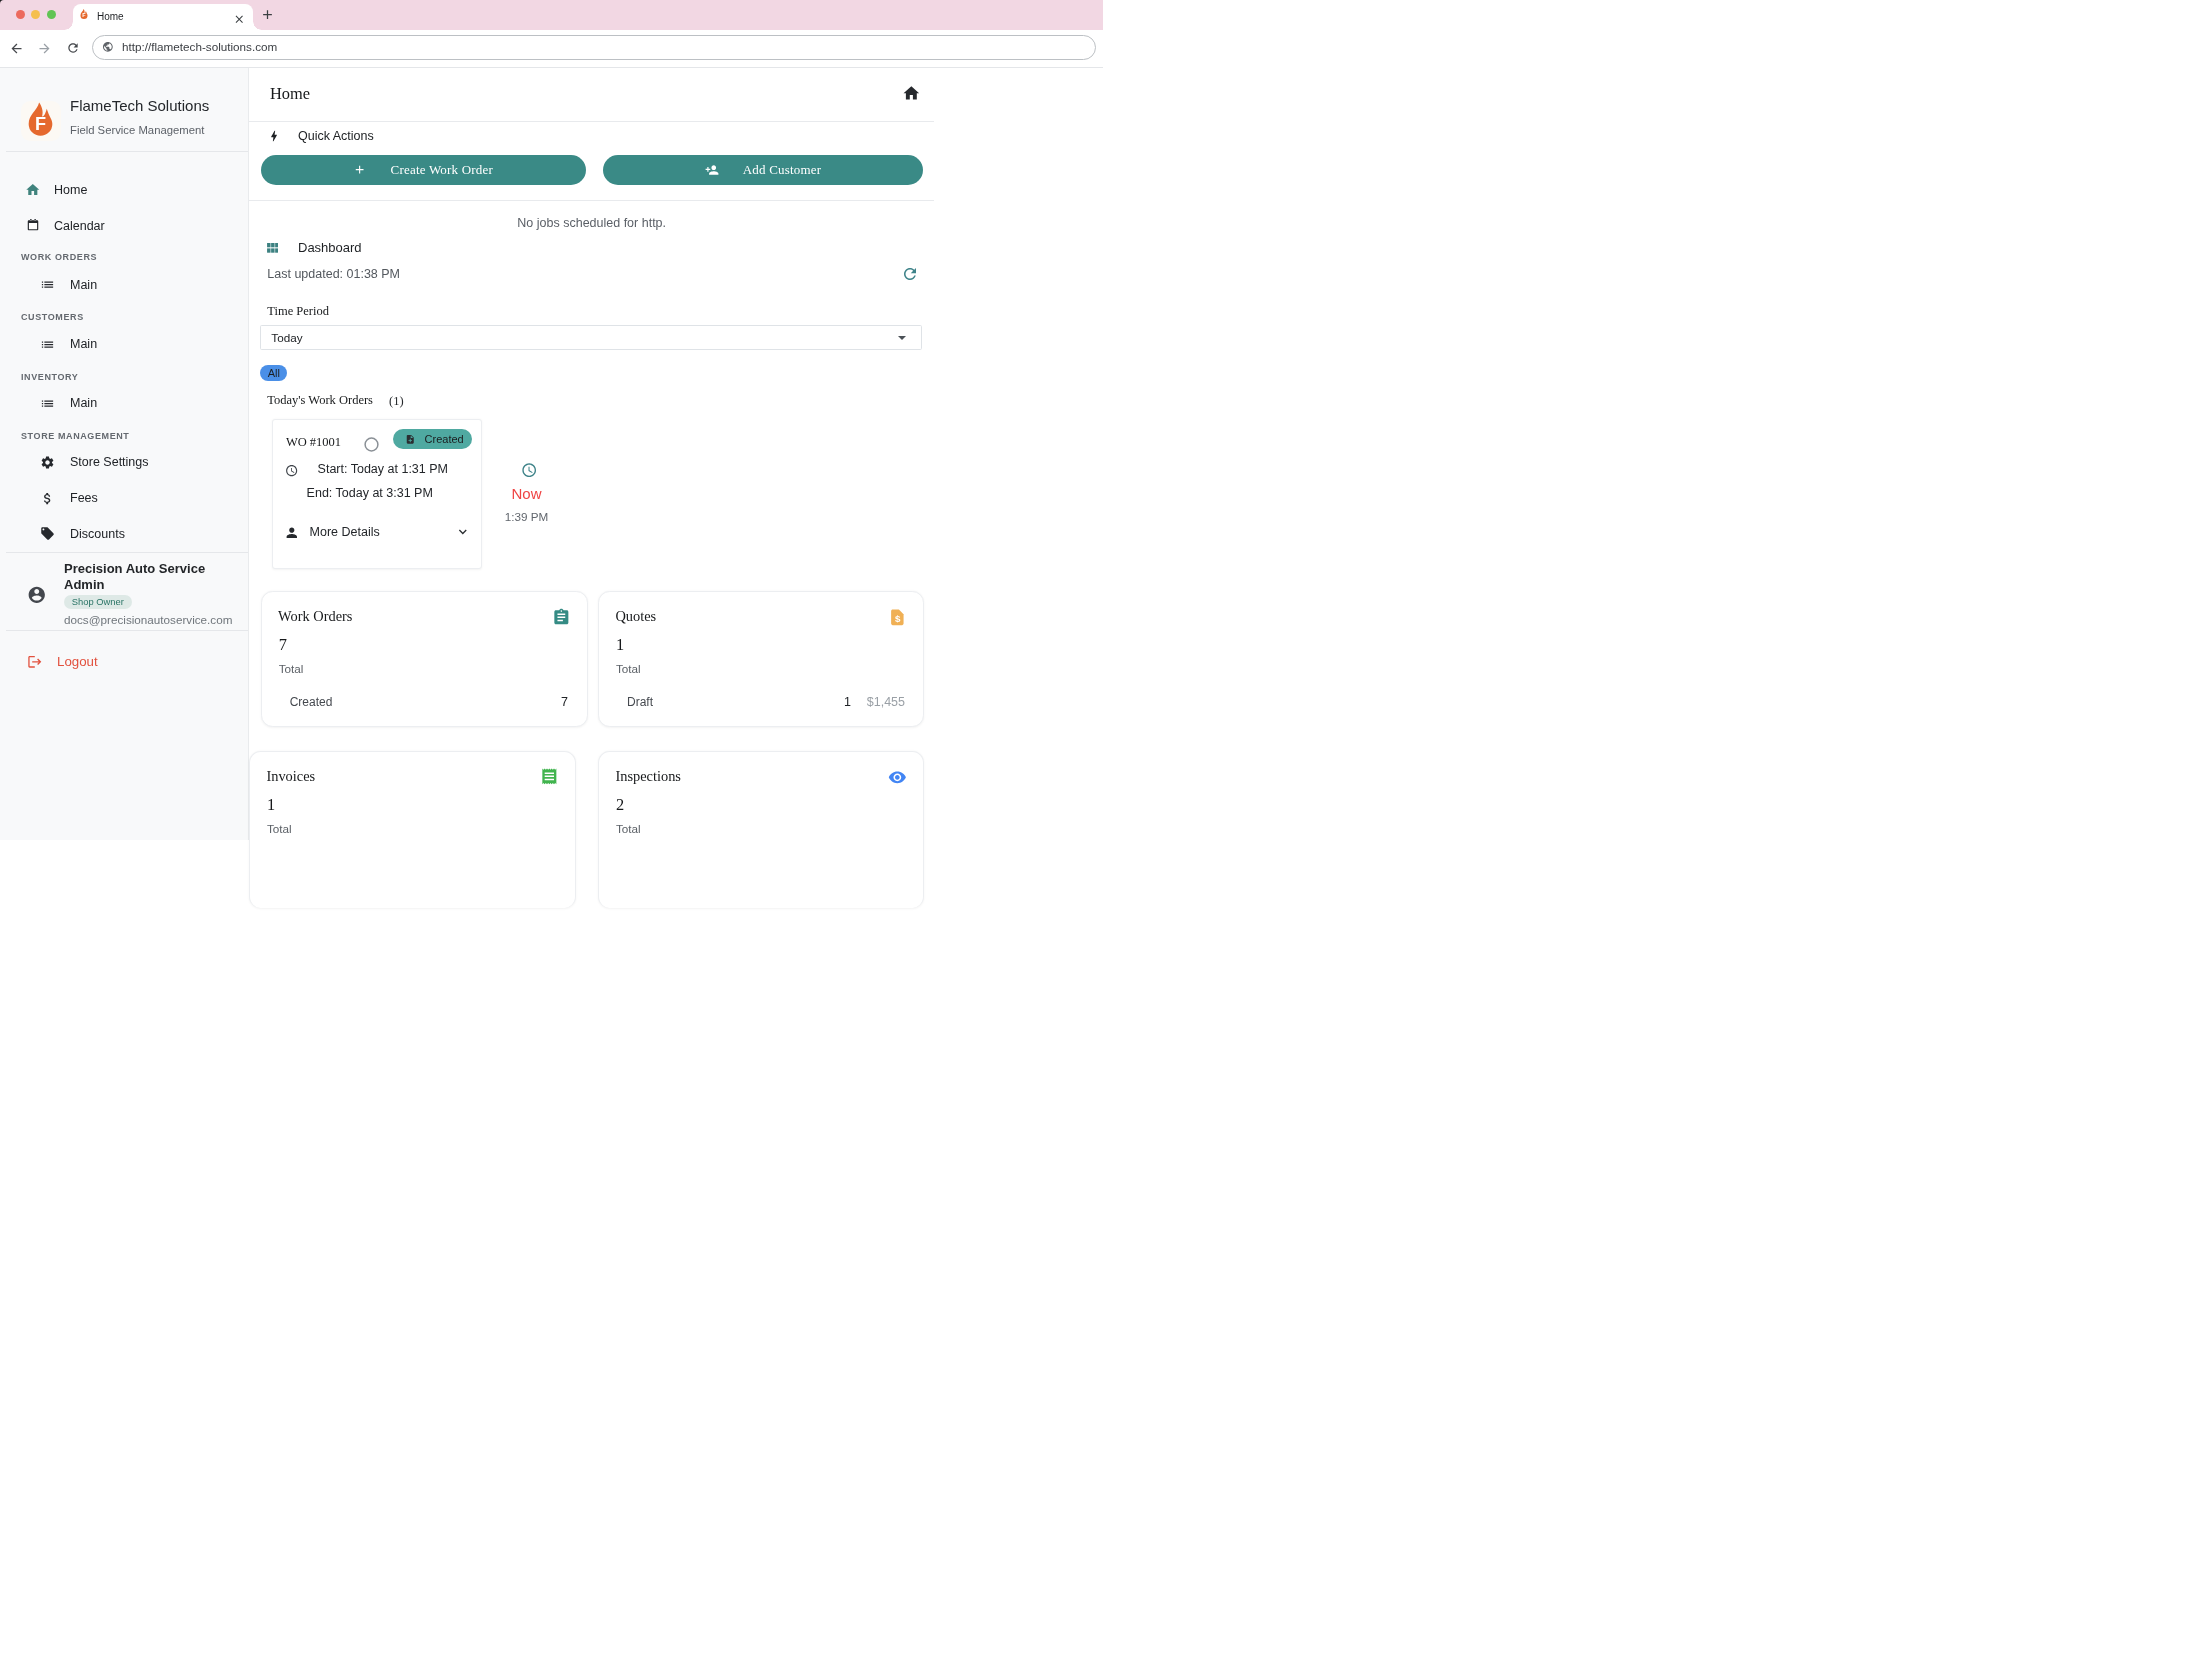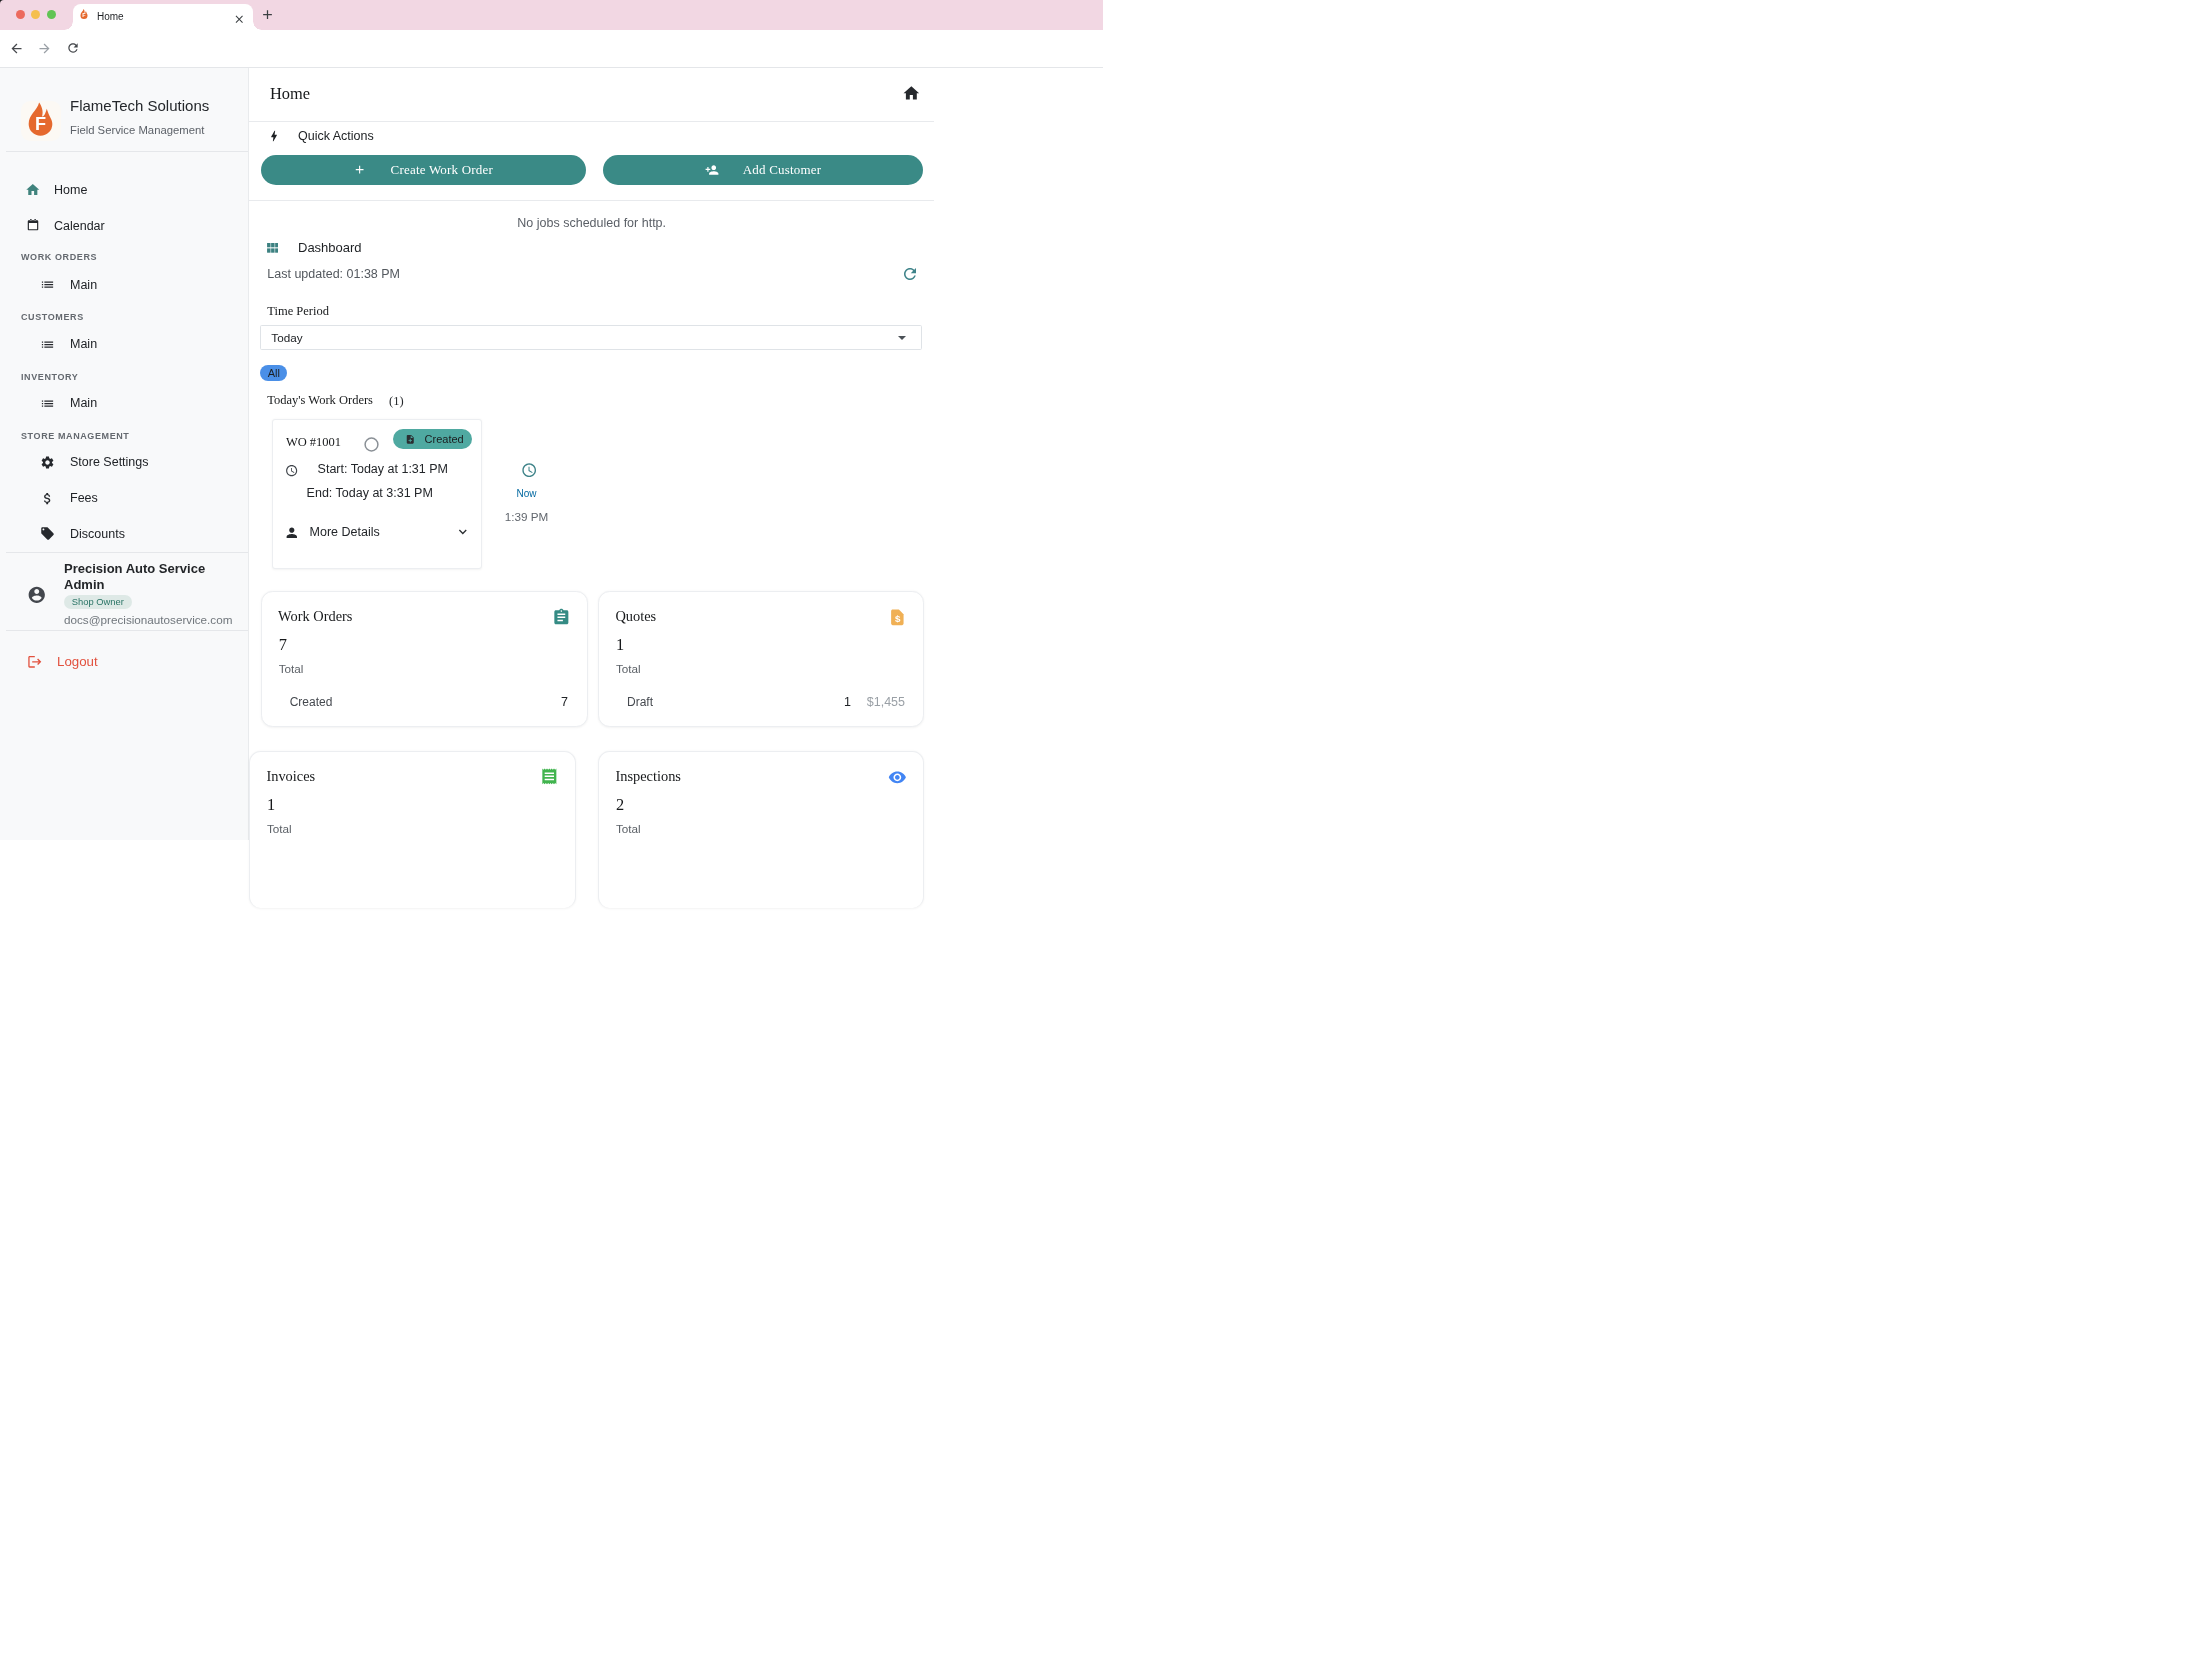--- a/index.html
+++ b/index.html
@@ -54,20 +54,26 @@
 <div id="toolbar">
   <svg width="15" height="15" viewBox="0 0 24 24" style="position:absolute;left:9.4px;top:11px">
       <path d="M20 11H7.83l5.59-5.59L12 4l-8 8 8 8 1.41-1.41L7.83 13H20v-2z" fill="#46494d"></path>
     </svg>
   <svg width="15" height="15" viewBox="0 0 24 24" style="position:absolute;left:37px;top:11px">
       <path d="M12 4l-1.41 1.41L16.17 11H4v2h12.17l-5.58 5.59L12 20l8-8z" fill="#9aa0a6"></path>
     </svg>
   <svg width="14" height="14" viewBox="0 0 24 24" style="position:absolute;left:66px;top:11.3px">
       <path d="M17.65 6.35C16.2 4.9 14.21 4 12 4c-4.42 0-7.99 3.58-7.99 8s3.57 8 7.99 8c3.73 0 6.84-2.55 7.73-6h-2.08c-.82 2.33-3.04 4-5.65 4-3.31 0-6-2.69-6-6s2.69-6 6-6c1.66 0 3.14.69 4.22 1.78L13 11h7V4l-2.35 2.35z" fill="#45484c"></path>
     </svg>
+  <div id="urlbar">
+    <svg width="11.7" height="11.7" viewBox="0 0 24 24" style="position:absolute;left:9.4px;top:5.8px">
+        <path d="M12 2C6.48 2 2 6.48 2 12s4.48 10 10 10 10-4.48 10-10S17.52 2 12 2zm-1 17.93c-3.95-.49-7-3.85-7-7.93 0-.62.08-1.21.21-1.79L9 15v1c0 1.1.9 2 2 2v1.93zm6.9-2.54c-.26-.81-1-1.39-1.9-1.39h-1v-3c0-.55-.45-1-1-1H8v-2h2c.55 0 1-.45 1-1V7h2c1.1 0 2-.9 2-2v-.41c2.93 1.19 5 4.06 5 7.41 0 2.08-.8 3.97-2.1 5.39z" fill="#5f6368"></path>
+      </svg>
+    <div class="abs" style="left:29px;top:4.7px;font-size:11.7px;color:#3b3e43;line-height:13.3px">http://flametech-solutions.com</div>
+  </div>
 </div>
 
 <div id="sidebar">
   <div class="abs" style="left:20.7px;top:34px;width:40px;height:40px;background:#fcf9f4;border-radius:9.4px">
     <svg width="35" height="39" viewBox="0 0 48 56" style="position:absolute;left:2.3px;top:0.4px">
       <path d="M22 2 C19 14 7 19 7 33 a17 17 0 0 0 34 0 C41 26 36.5 23 33 11 C30.5 20 28 23 26.3 22 C28.5 14 25.5 7 22 2 Z" fill="#e5692e"></path>
       <text x="24" y="42" font-family="Liberation Sans,sans-serif" font-size="26" font-weight="bold" fill="#fff" text-anchor="middle">F</text>
     </svg>
   </div>
   <div class="abs" style="left:70px;top:31px;font-size:15px;font-weight:normal;color:#24272b;line-height:15.6px">FlameTech Solutions</div>
@@ -191,21 +197,21 @@
         <path d="M12 12c2.21 0 4-1.79 4-4s-1.79-4-4-4-4 1.79-4 4 1.79 4 4 4zm0 2c-2.67 0-8 1.34-8 4v2h16v-2c0-2.66-5.33-4-8-4z" fill="#26292d"></path>
       </svg>
     <div class="abs" style="left:37px;top:106px;font-size:12.5px;color:#23262a;line-height:12.5px">More Details</div>
     <svg width="15.6" height="15.6" viewBox="0 0 24 24" style="position:absolute;left:182px;top:104px">
         <path d="M16.59 8.59 12 13.17 7.41 8.59 6 10l6 6 6-6z" fill="#2b2e32"></path>
       </svg>
   </div>
   <svg width="16.4" height="16.4" viewBox="0 0 24 24" style="position:absolute;left:272px;top:395px">
       <path d="M11.99 2C6.47 2 2 6.48 2 12s4.47 10 9.99 10C17.52 22 22 17.52 22 12S17.52 2 11.99 2zM12 20c-4.42 0-8-3.58-8-8s3.58-8 8-8 8 3.58 8 8-3.58 8-8 8zm.5-13H11v6l5.25 3.15.75-1.23-4.5-2.67z" fill="#3e8389"></path>
     </svg>
-  <div class="abs" style="left:250px;top:420px;width:55px;text-align:center;font-size:10px;color:#0369a1;line-height:14px">Now</div>
+  <div class="abs" style="left:250px;top:420px;width:55px;text-align:center;font-size:15px;color:#ef4444;line-height:14px">Now</div>
   <div class="abs" style="left:250px;top:443px;width:55px;text-align:center;font-size:11.7px;color:#61666d;line-height:13.3px">1:39 PM</div>
 
   <div class="card" style="left:11.7px;top:524px;width:325px;height:134px">
     <div class="ctitle" style="top:17px;line-height:15.6px">Work Orders</div>
     <svg width="18.7" height="18.7" viewBox="0 0 24 24" style="position:absolute;right:16.4px;top:16px">
         <path d="M19 3h-4.18C14.4 1.84 13.3 1 12 1c-1.3 0-2.4.84-2.82 2H5c-1.1 0-2 .9-2 2v14c0 1.1.9 2 2 2h14c1.1 0 2-.9 2-2V5c0-1.1-.9-2-2-2zm-7 0c.55 0 1 .45 1 1s-.45 1-1 1-1-.45-1-1 .45-1 1-1zm2 14H7v-2h7v2zm3-4H7v-2h10v2zm0-4H7V7h10v2z" fill="#348b84"></path>
       </svg>
     <div class="cnum" style="top:44px;line-height:17px">7</div>
     <div class="ctotal" style="top:71px;line-height:11.7px">Total</div>
     <div class="crlabel" style="top:104px;line-height:12.5px">Created</div>

